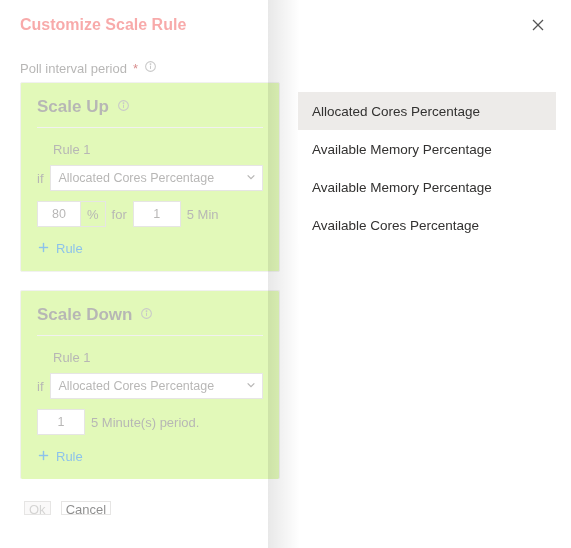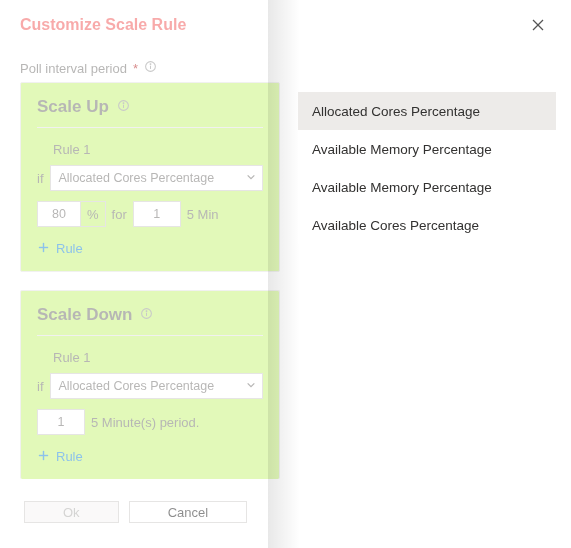--- a/index.html
+++ b/index.html
@@ -109,22 +109,22 @@
       cursor: pointer;
       padding: 4px 0;
     }
     .plus svg { width: 13px; height: 13px; stroke: #0078d4; }
     .btn-row {
       display: flex;
       gap: 10px;
       padding: 4px 4px;
     }
     .btn {
-      height: 22px;
-      padding: 0 38px;
+      height: 14px;
+      padding: 0 4px;
       border: 1px solid #c8c6c4;
       background: #fff;
       font-size: 13px;
       cursor: pointer;
     }
     .btn.disabled { color: #a19f9d; background: #f3f2f1; cursor: default; }
     .dropdown-menu {
       position: absolute;
       top: 92px;
       left: 298px;

